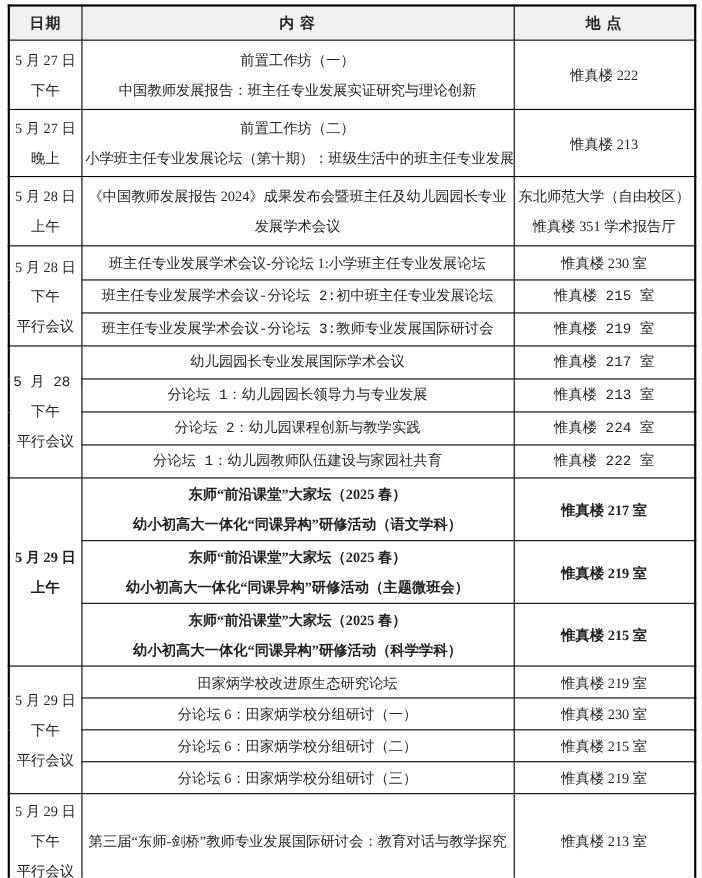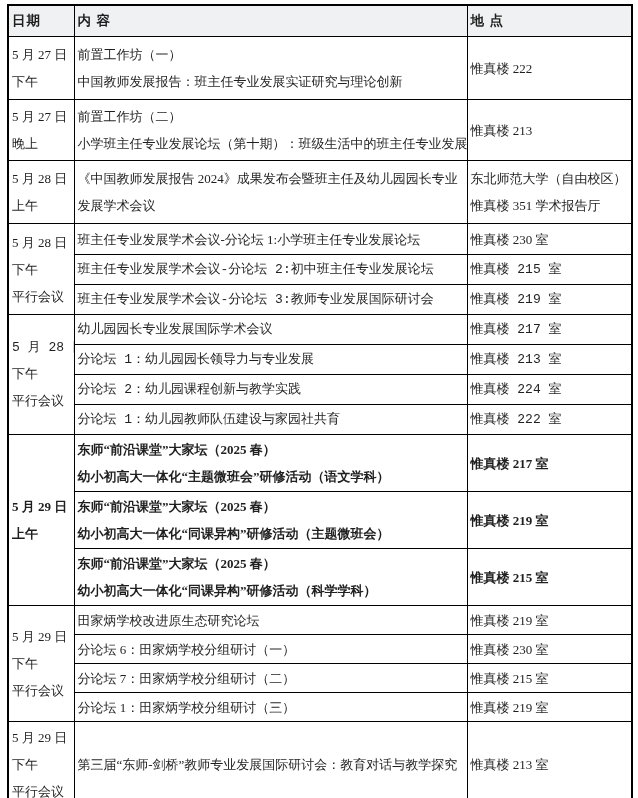--- a/index.html
+++ b/index.html
@@ -17,21 +17,21 @@
     padding: 4px 7px;
   }
   table.schedule {
     border-collapse: collapse;
     table-layout: fixed;
     width: 624px;
     border: 2px solid #000000;
   }
   th, td {
     border: 1px solid #000000;
-    text-align: left;
+    text-align: center;
     vertical-align: middle;
     padding: 0 3px;
     font-size: 13px;
     line-height: 27px;
     overflow: hidden;
   }
   th {
     background: #f0f1f2;
     font-weight: bold;
     height: 30px;
@@ -178,21 +178,21 @@
         </td>
       </tr>
 
       <tr class="h56">
         <td rowspan="3">
           <div class="line">5 月 29 日</div>
           <div class="line">上午</div>
         </td>
         <td>
           <div class="line">东师“前沿课堂”大家坛（2025 春）</div>
-          <div class="line">幼小初高大一体化“主题微班会”研修活动（语文学科）</div>
+          <div class="line">幼小初高大一体化“同课异构”研修活动（语文学科）</div>
         </td>
         <td>
           <div class="line">惟真楼 217 室</div>
         </td>
       </tr>
       <tr class="h56">
         <td>
           <div class="line">东师“前沿课堂”大家坛（2025 春）</div>
           <div class="line">幼小初高大一体化“同课异构”研修活动（主题微班会）</div>
         </td>
@@ -226,29 +226,29 @@
       <tr class="h28">
         <td>
           <div class="line">分论坛 6：田家炳学校分组研讨（一）</div>
         </td>
         <td>
           <div class="line">惟真楼 230 室</div>
         </td>
       </tr>
       <tr class="h28">
         <td>
-          <div class="line">分论坛 7：田家炳学校分组研讨（二）</div>
+          <div class="line">分论坛 6：田家炳学校分组研讨（二）</div>
         </td>
         <td>
           <div class="line">惟真楼 215 室</div>
         </td>
       </tr>
       <tr class="h28">
         <td>
-          <div class="line">分论坛 1：田家炳学校分组研讨（三）</div>
+          <div class="line">分论坛 6：田家炳学校分组研讨（三）</div>
         </td>
         <td>
           <div class="line">惟真楼 219 室</div>
         </td>
       </tr>
 
       <tr class="h85">
         <td>
           <div class="line">5 月 29 日</div>
           <div class="line">下午</div>

